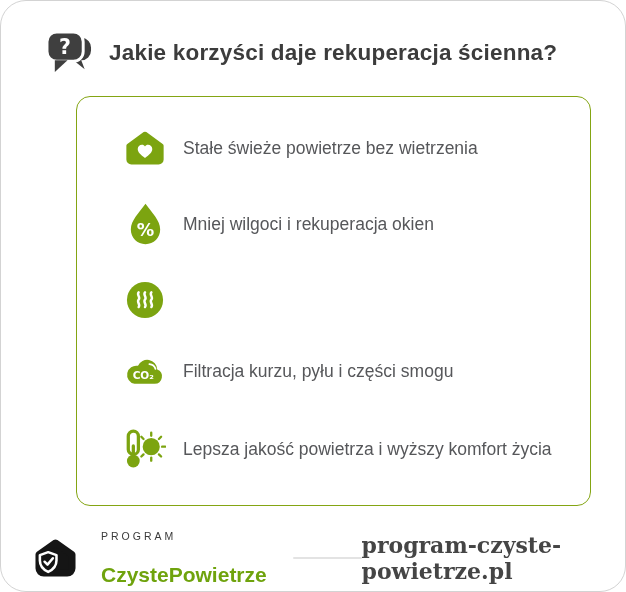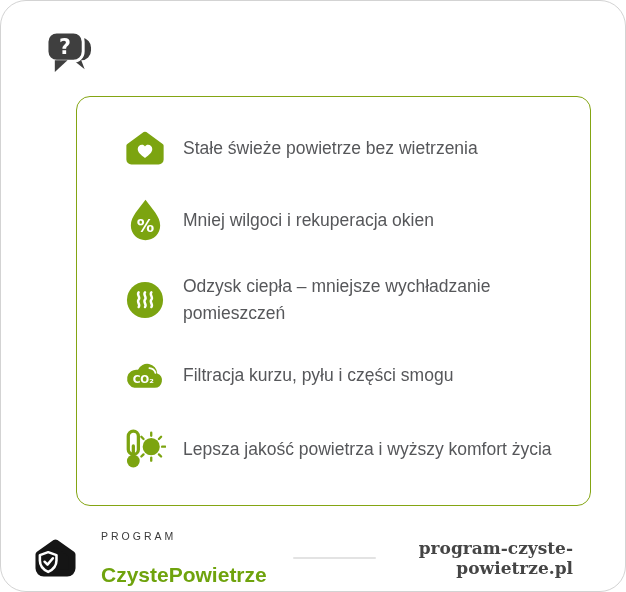--- a/index.html
+++ b/index.html
@@ -86,38 +86,38 @@
     width: 114px;
     height: 2px;
     border-radius: 1px;
     background: #e3e3e3;
     margin-left: 26px;
   }
   .website {
     margin-left: auto;
     font-family: "DejaVu Serif", serif;
     font-weight: bold;
-    font-size: 17px;
+    font-size: 22px;
     color: #454545;
-    text-align: right;
   }
   svg text { font-family: "DejaVu Sans", "Liberation Sans", sans-serif; }
 </style>
 </head>
 <body>
 
 <div class="card">
 
   <div class="header">
     <svg class="q-icon" viewBox="0 0 50 46">
       <path d="M38 8 a10 10 0 0 1 9 10 v3 a10 10 0 0 1 -10 10 l3.5 9 -11.5 -9 a10 10 0 0 1 -9 -10 v-3 a10 10 0 0 1 9 -10 z" fill="#3f3f3f"></path>
       <rect x="2" y="2" width="37" height="30" rx="10" fill="#3f3f3f" stroke="#ffffff" stroke-width="3"></rect>
       <path d="M10 31 L10 43 L23 31 Z" fill="#3f3f3f"></path>
       <text x="20.5" y="24.5" font-size="21" font-weight="bold" fill="#ffffff" text-anchor="middle">?</text>
     </svg>
+    <div class="title">Jakie korzyści daje rekuperacja ścienna?</div>
   </div>
 
   <div class="benefits-box">
 
     <div class="benefit">
       <div class="icon-wrap">
         <svg width="40" height="37" viewBox="0 0 44 40">
           <path d="M22 4 L40 17 V32 a3 3 0 0 1 -3 3 H7 a3 3 0 0 1 -3 -3 V17 Z" fill="#7ca410" stroke="#7ca410" stroke-width="5" stroke-linejoin="round"></path>
           <path d="M22 30.5 C17.2 27 14 24.1 14 20.6 C14 18 16.1 16 18.7 16 C20.1 16 21.3 16.7 22 17.8 C22.7 16.7 23.9 16 25.3 16 C27.9 16 30 18 30 20.6 C30 24.1 26.8 27 22 30.5 Z" fill="#ffffff"></path>
         </svg>
@@ -139,21 +139,20 @@
       <div class="icon-wrap">
         <svg width="38" height="38" viewBox="0 0 40 40">
           <circle cx="20" cy="20" r="19" fill="#7ca410"></circle>
           <g fill="none" stroke="#ffffff" stroke-width="2.6" stroke-linecap="round">
             <path d="M13.3 12 c-2.4 2.4 2.4 5.3 0 7.7 c-2.4 2.4 2.4 5.3 0 7.7"></path>
             <path d="M20 12 c-2.4 2.4 2.4 5.3 0 7.7 c-2.4 2.4 2.4 5.3 0 7.7"></path>
             <path d="M26.7 12 c-2.4 2.4 2.4 5.3 0 7.7 c-2.4 2.4 2.4 5.3 0 7.7"></path>
           </g>
         </svg>
       </div>
-      <div class="txt">Odzysk ciepła – mniejsze wychładzanie pomieszczeń</div>
     </div>
 
     <div class="benefit">
       <div class="icon-wrap">
         <svg width="46" height="35" viewBox="0 0 48 36">
           <path d="M12 32 H35 A8.5 8.5 0 0 0 38 15.6 A11.5 11.5 0 0 0 16 11.5 A9.2 9.2 0 0 0 12 32 Z" fill="#7ca410"></path>
           <path d="M29 9.5 q5.5 0.5 7 5.5" fill="none" stroke="#ffffff" stroke-width="2" stroke-linecap="round"></path>
           <text x="22" y="26" font-size="12" font-weight="bold" fill="#ffffff" text-anchor="middle">CO₂</text>
         </svg>
       </div>

